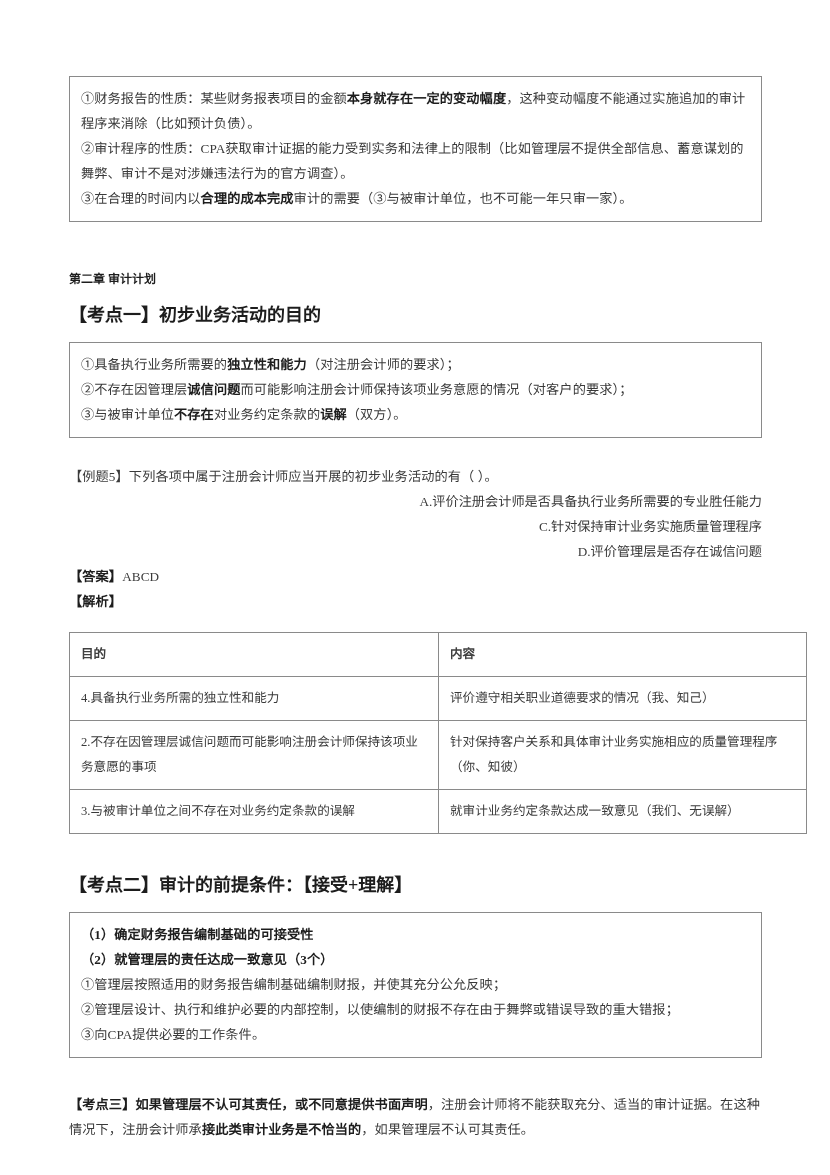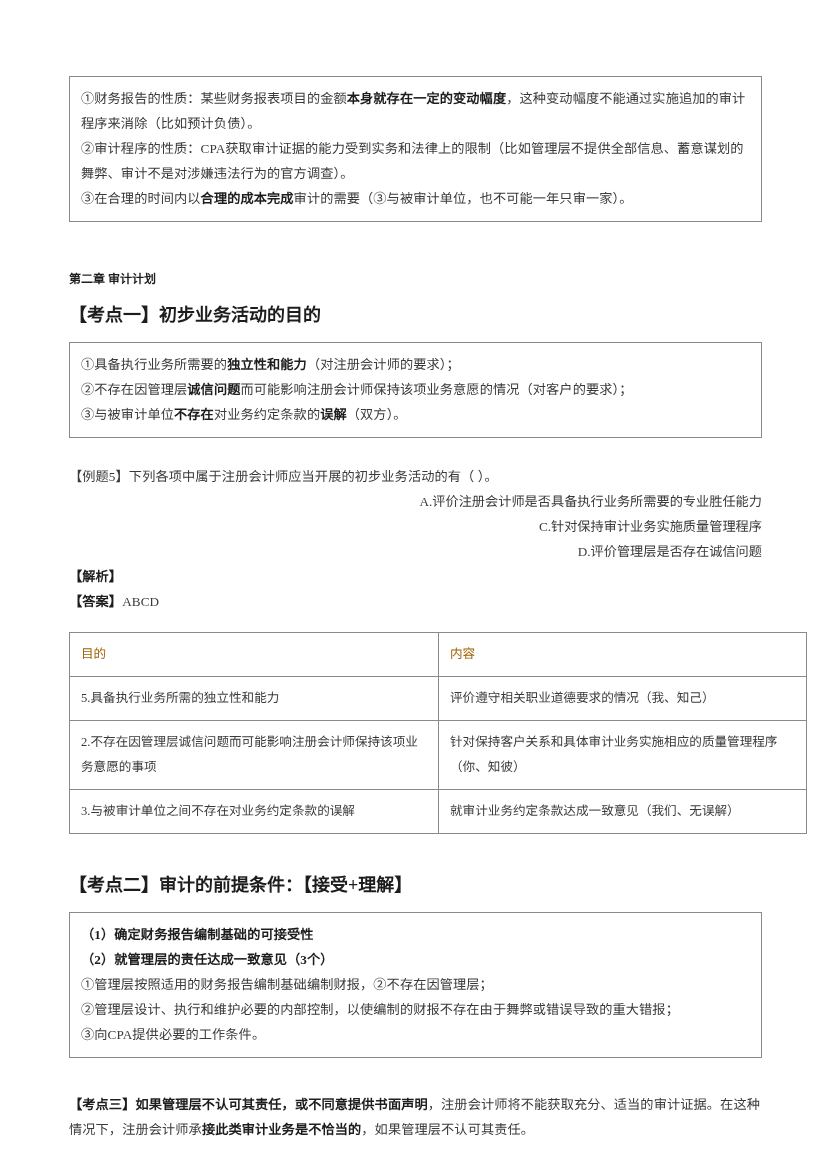--- a/index.html
+++ b/index.html
@@ -88,22 +88,22 @@
     border: 1px solid #8a8a8a;
     vertical-align: top;
     padding: 9px 10px 9px 11px;
     font-size: 12.6px;
     line-height: 25px;
     color: #3a3a3a;
     text-align: left;
     font-weight: normal;
   }
   table.grid th {
-    font-weight: normal;
-    color: #a16207;
+    font-weight: bold;
+    color: #404040;
   }
   .col-a { width: 347px; }
   .col-b { width: 346px; }
   .sp-14 { height: 14px; }
   .sp-16 { height: 16px; }
   .sp-18 { height: 18px; }
   .sp-26 { height: 26px; }
   .sp-34 { height: 34px; }
   .sp-40 { height: 40px; }
   .sp-46 { height: 46px; }
@@ -140,35 +140,35 @@
     </div>
 
     <div class="sp-26"></div>
 
     <p class="para">【例题5】下列各项中属于注册会计师应当开展的初步业务活动的有（    ）。</p>
 
     <p class="opt"><span class="lbl">A.</span><span>评价注册会计师是否具备执行业务所需要的专业胜任能力</span></p>
     <p class="opt"><span class="lbl">C.</span><span>针对保持审计业务实施质量管理程序</span></p>
     <p class="opt"><span class="lbl">D.</span><span>评价管理层是否存在诚信问题</span></p>
 
+    <p class="para"><span class="b">【答案】</span><span>ABCD</span></p>
     <p class="para"><span class="b">【解析】</span></p>
-    <p class="para"><span class="b">【答案】</span><span>ABCD</span></p>
 
     <div class="sp-18"></div>
 
     <table class="grid">
       <thead>
         <tr>
           <th class="col-a">目的</th>
           <th class="col-b">内容</th>
         </tr>
       </thead>
       <tbody>
         <tr>
-          <td class="col-a">5.具备执行业务所需的独立性和能力</td>
+          <td class="col-a">4.具备执行业务所需的独立性和能力</td>
           <td class="col-b">评价遵守相关职业道德要求的情况（我、知己）</td>
         </tr>
         <tr>
           <td class="col-a">2.不存在因管理层诚信问题而可能影响注册会计师保持该项业务意愿的事项</td>
           <td class="col-b">针对保持客户关系和具体审计业务实施相应的质量管理程序（你、知彼）</td>
         </tr>
         <tr>
           <td class="col-a">3.与被审计单位之间不存在对业务约定条款的误解</td>
           <td class="col-b">就审计业务约定条款达成一致意见（我们、无误解）</td>
         </tr>
@@ -177,21 +177,21 @@
 
     <div class="sp-40"></div>
 
     <p class="kaodian">【考点二】审计的前提条件：【接受+理解】</p>
 
     <div class="sp-16"></div>
 
     <div class="box">
       <p class="para b">（1）确定财务报告编制基础的可接受性</p>
       <p class="para b">（2）就管理层的责任达成一致意见（3个）</p>
-      <p class="para">①管理层按照适用的财务报告编制基础编制财报，②不存在因管理层；</p>
+      <p class="para">①管理层按照适用的财务报告编制基础编制财报，并使其充分公允反映；</p>
       <p class="para">②管理层设计、执行和维护必要的内部控制，以使编制的财报不存在由于舞弊或错误导致的重大错报；</p>
       <p class="para">③向CPA提供必要的工作条件。</p>
     </div>
 
     <div class="sp-34"></div>
 
     <p class="para"><span class="b">【考点三】如果管理层不认可其责任，或不同意提供书面声明</span><span>，注册会计师将不能获取充分、适当的审计证据。在这种情况下，注册会计师承</span><span class="b">接此类审计业务是不恰当的</span><span>，如果管理层不认可其责任。</span></p>
 
   </div>
 </div>

